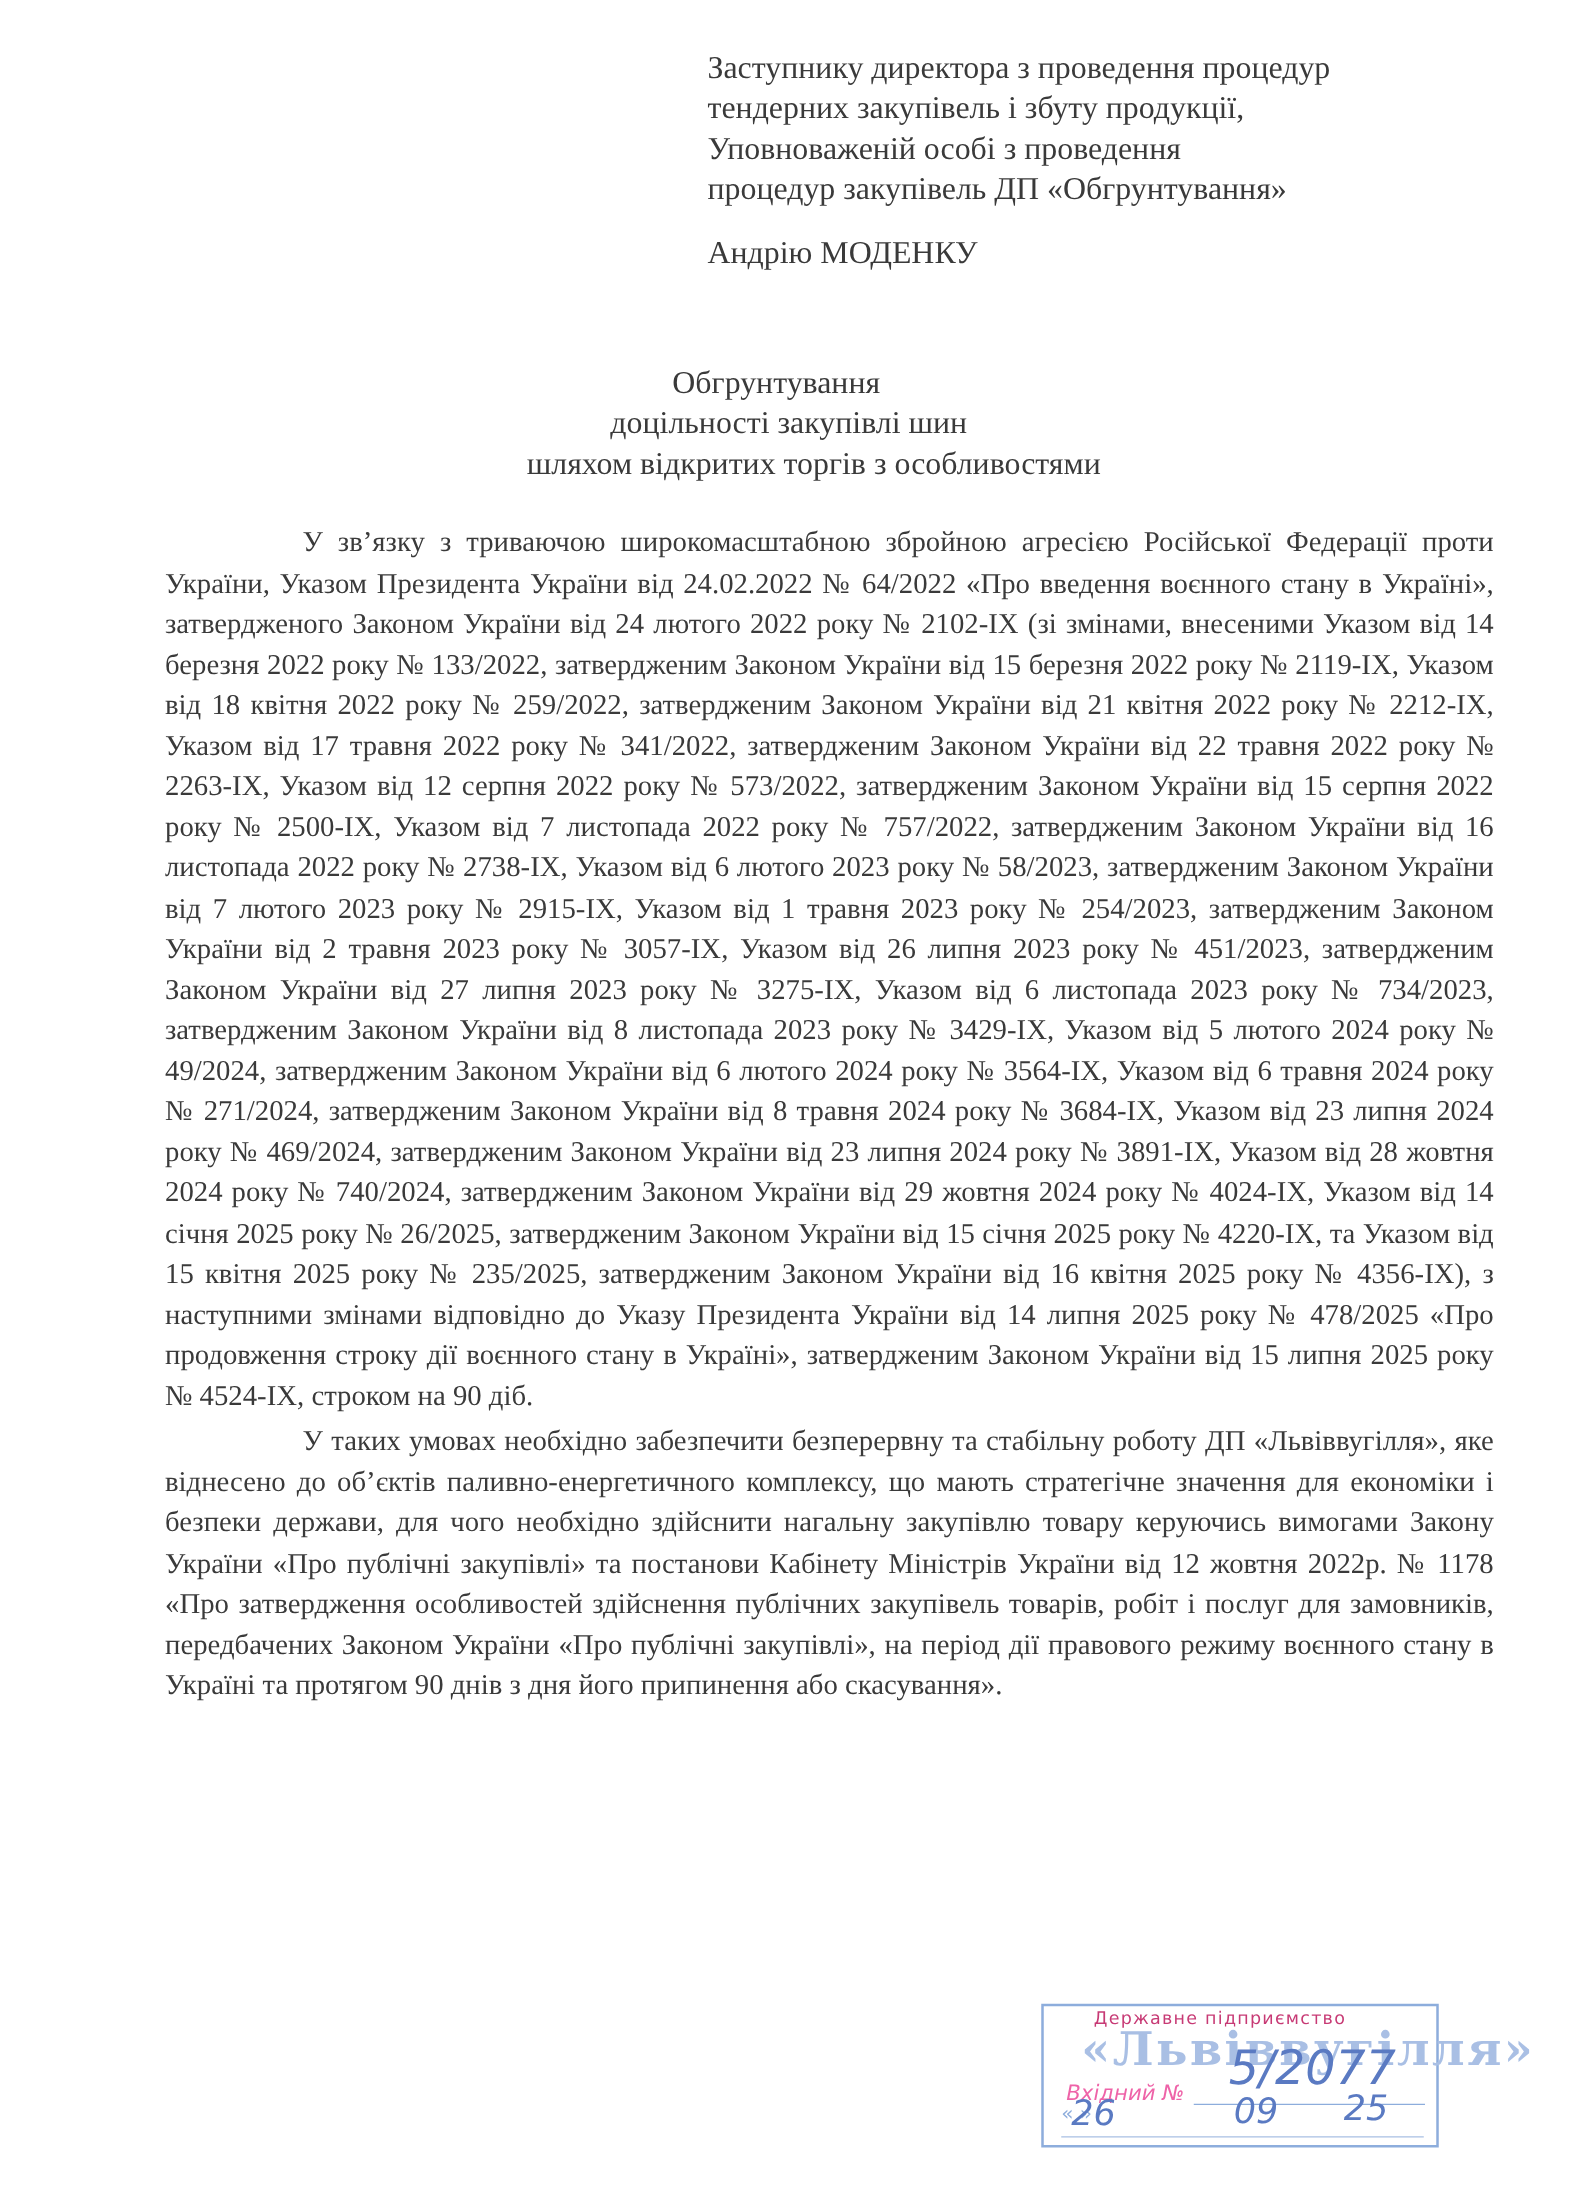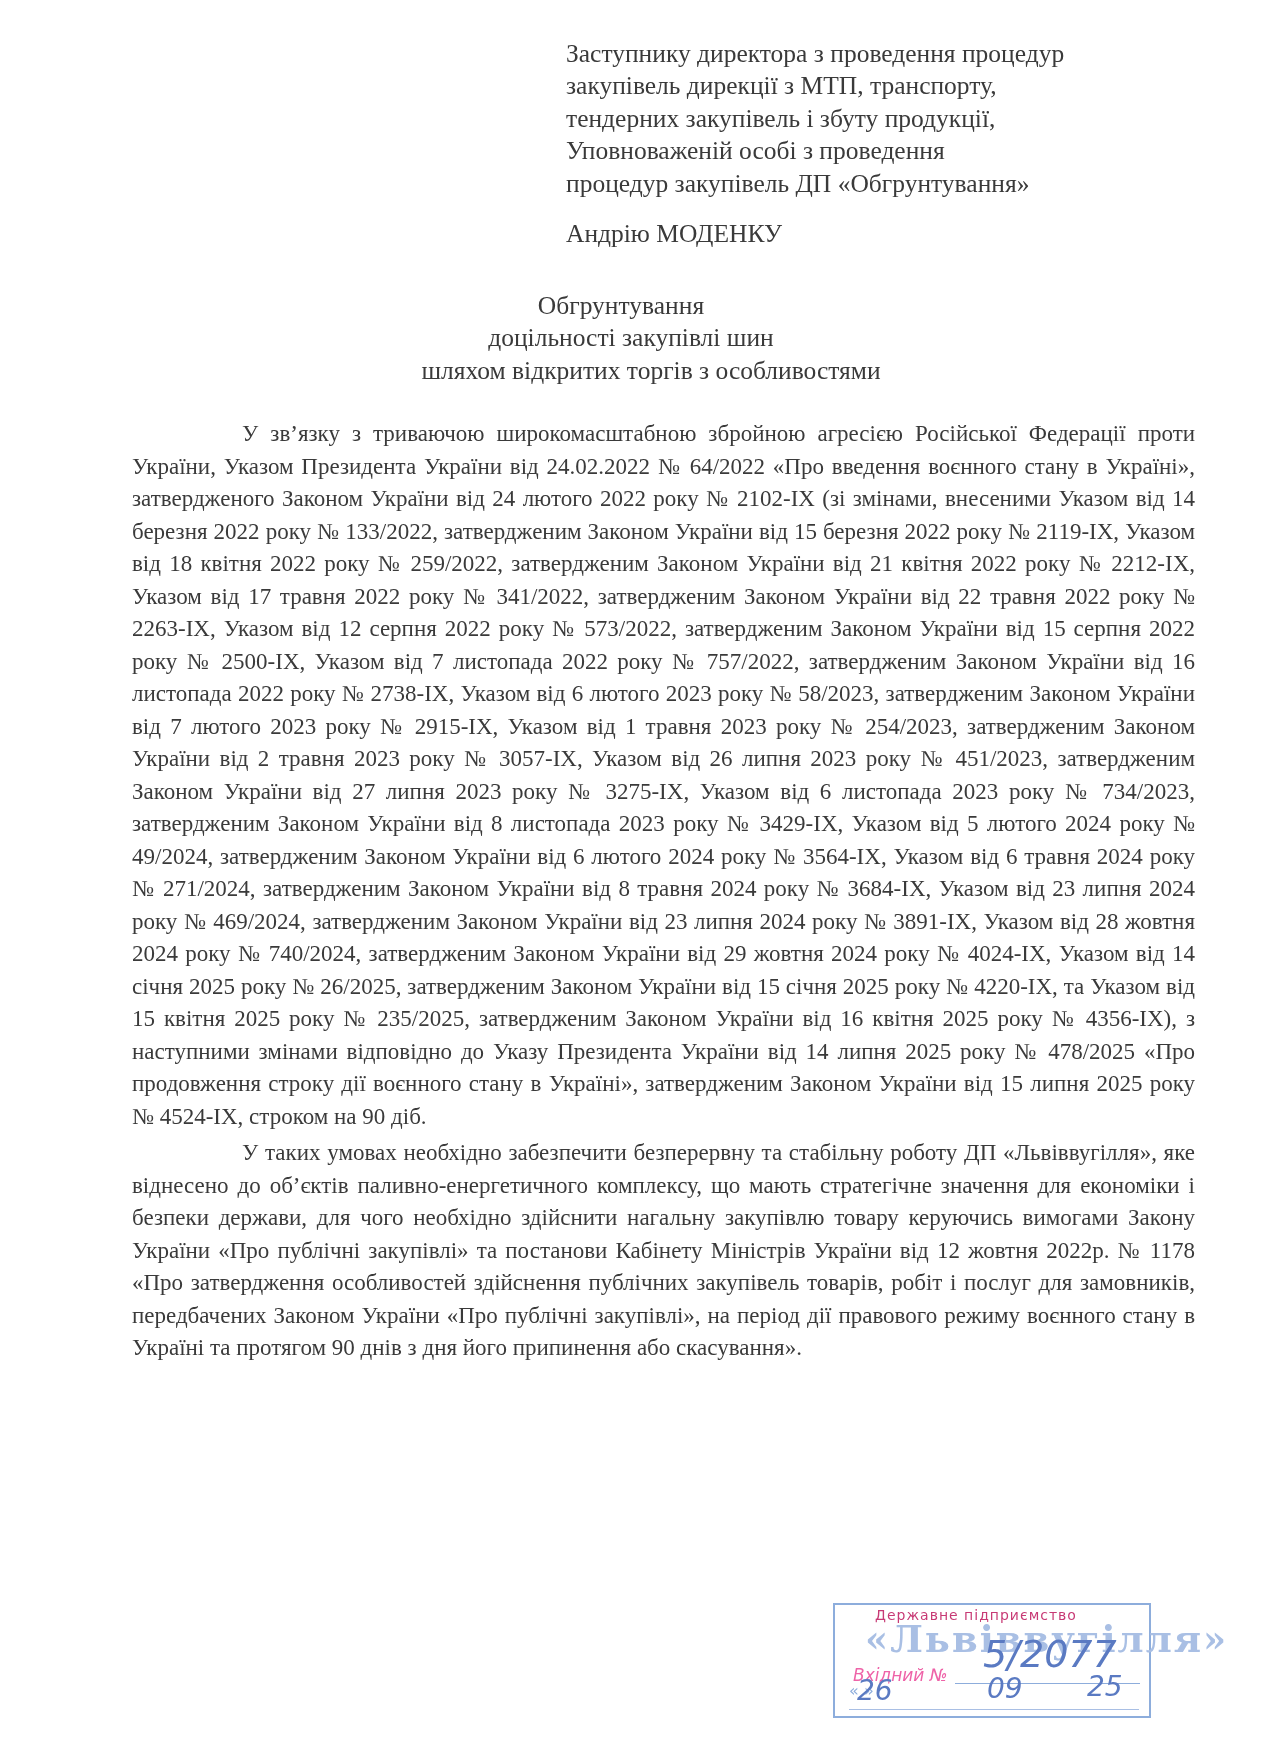--- a/index.html
+++ b/index.html
@@ -115,36 +115,35 @@
       position: absolute;
       font-family: "DejaVu Sans", sans-serif;
       font-style: italic;
       color: #3e63b8;
       font-size: 28px;
       line-height: 1;
     }
     .stamp .hand.number { left: 148px; top: 30px; font-size: 38px; }
     .stamp .hand.day { left: 22px; top: 72px; }
     .stamp .hand.month { left: 152px; top: 70px; }
-    .stamp .hand.year { left: 252px; top: 68px; }
+    .stamp .hand.year { left: 240px; top: 68px; }
     .stamp .quote-marks {
       position: absolute;
       left: 14px; top: 76px;
       font-size: 16px;
       color: #7a9fd6;
     }
   </style>
 </head>
 <body>
 
 <div class="page">
 
   <div class="addressee">
     <span class="line">Заступнику директора з проведення процедур</span>
-    <span class="line">закупівель дирекції з МТП, транспорту,</span>
     <span class="line">тендерних закупівель і збуту продукції,</span>
     <span class="line">Уповноваженій особі з проведення</span>
     <span class="line">процедур закупівель ДП «Обгрунтування»</span>
     <span class="name">Андрію МОДЕНКУ</span>
   </div>
 
   <div class="title">
     <span class="t1">Обгрунтування</span>
     <span class="t2">доцільності закупівлі шин</span>
     <span class="t3">шляхом відкритих торгів з особливостями</span>

